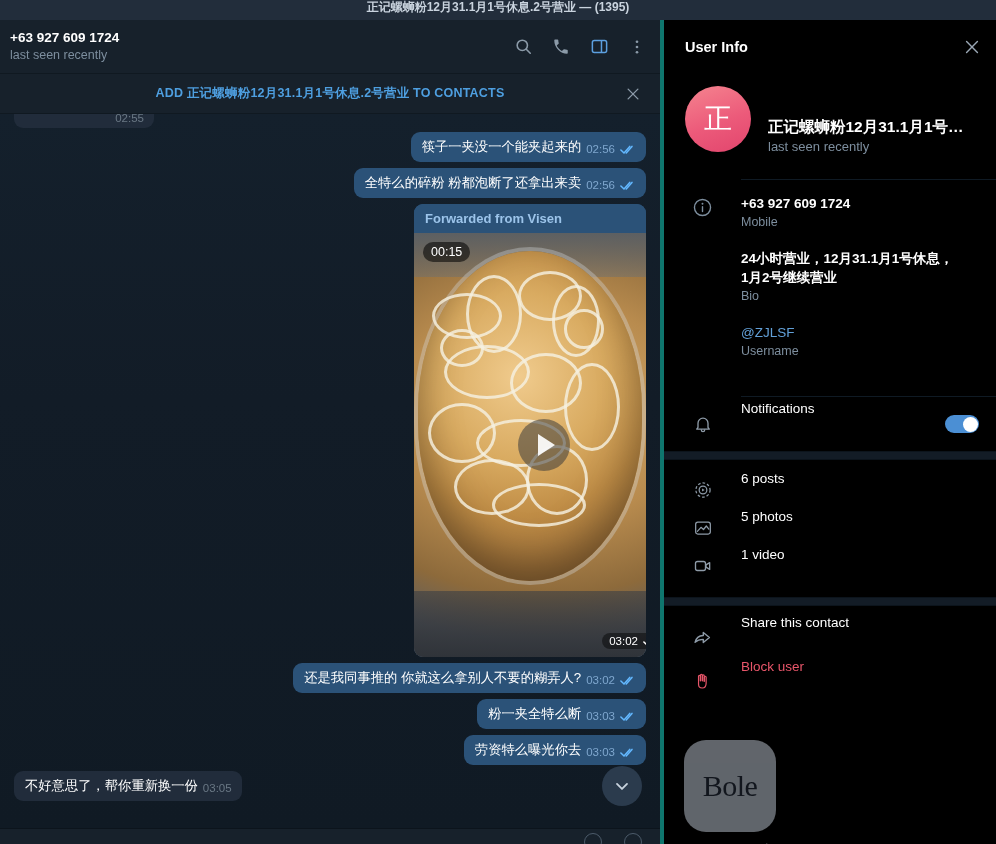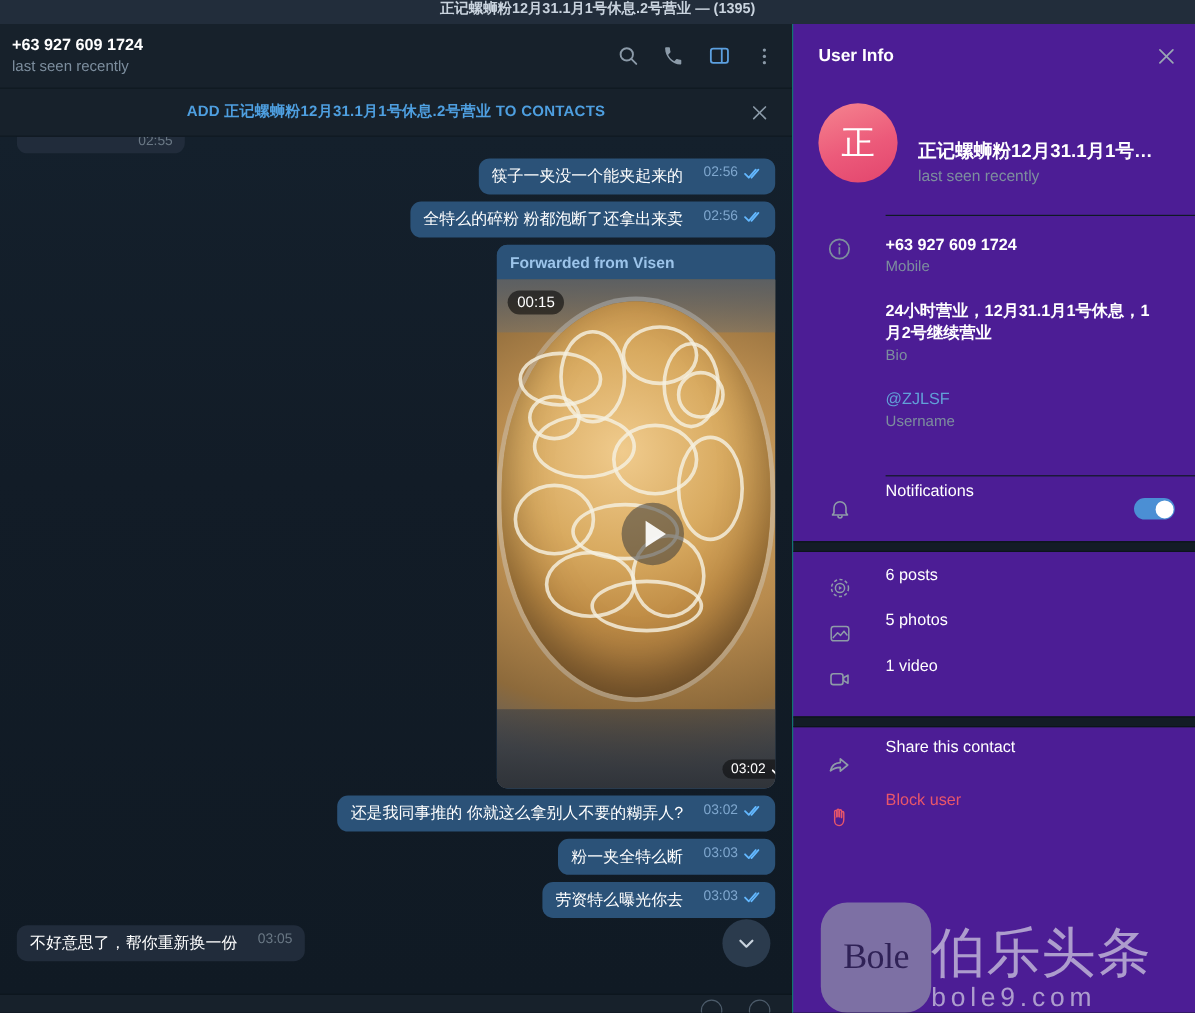--- a/index.html
+++ b/index.html
@@ -103,22 +103,22 @@
   }
   .msg-row { display: flex; margin-bottom: 6px; }
   .msg-row.out { justify-content: flex-end; }
   .msg-row.in  { justify-content: flex-start; }
 
   .bubble {
     max-width: 420px;
     border-radius: 9px;
     padding: 6px 10px 6px 11px;
     display: flex;
-    align-items: flex-start;
-    gap: 17px;
+    align-items: flex-end;
+    gap: 5px;
     position: relative;
   }
   .bubble.out { background: #2b5278; }
   .bubble.in  { background: #212c3b; }
   .bubble-text {
     font-size: 13.3px; color: #ffffff; line-height: 18px;
     white-space: nowrap;
   }
   .meta { display: flex; align-items: center; gap: 5px; flex: 0 0 auto; padding-bottom: 1px; }
   .meta .time { font-size: 11.5px; color: #7fa7ce; }
@@ -228,22 +228,22 @@
   }
   .composer-stub .cicon {
     position: absolute; top: 4px;
     width: 18px; height: 18px; border-radius: 50%;
     border: 1.6px solid #4c5b6a;
   }
 
   
   .info-panel {
     width: 336px;
-    background: #4c1d95;
-    border-left: 1px solid #0f766e;
+    background: #000000;
+    border-left: 4px solid #0f766e;
     display: flex; flex-direction: column;
     position: relative;
     overflow: hidden;
   }
   .info-header {
     height: 54px; flex: 0 0 54px;
     display: flex; align-items: center;
     padding: 0 18px 0 21px;
     position: relative;
   }
@@ -328,24 +328,26 @@
 
   .media-section { padding: 11px 0 12px 0; }
   .notif-section { padding: 4px 0 4px 0; }
   .bottom-section { padding: 9px 0 0 0; }
 
   
   .watermark {
     position: absolute;
     right: 0; bottom: 0;
     width: 326px; height: 104px;
-    display: flex; align-items: flex-end;
+    display: flex; align-items: flex-start;
+    gap: 10px;
     padding-left: 14px;
     opacity: .62;
     pointer-events: none;
+    flex-direction: column;
   }
   .wm-badge {
     width: 92px; height: 92px; border-radius: 22px;
     background: #9ca3ad;
     display: flex; align-items: center; justify-content: center;
     flex: 0 0 92px;
   }
   .wm-badge span {
     font-family: "Liberation Serif", "DejaVu Serif", serif;
     font-size: 30px; color: #1d2430; letter-spacing: -.5px;

